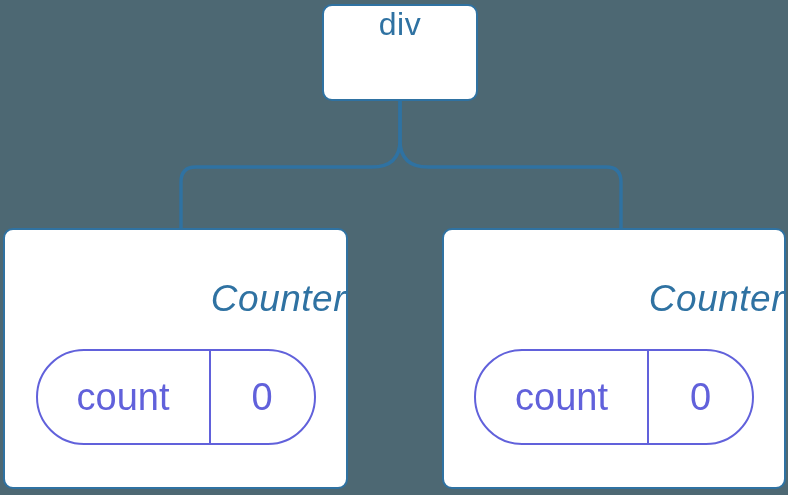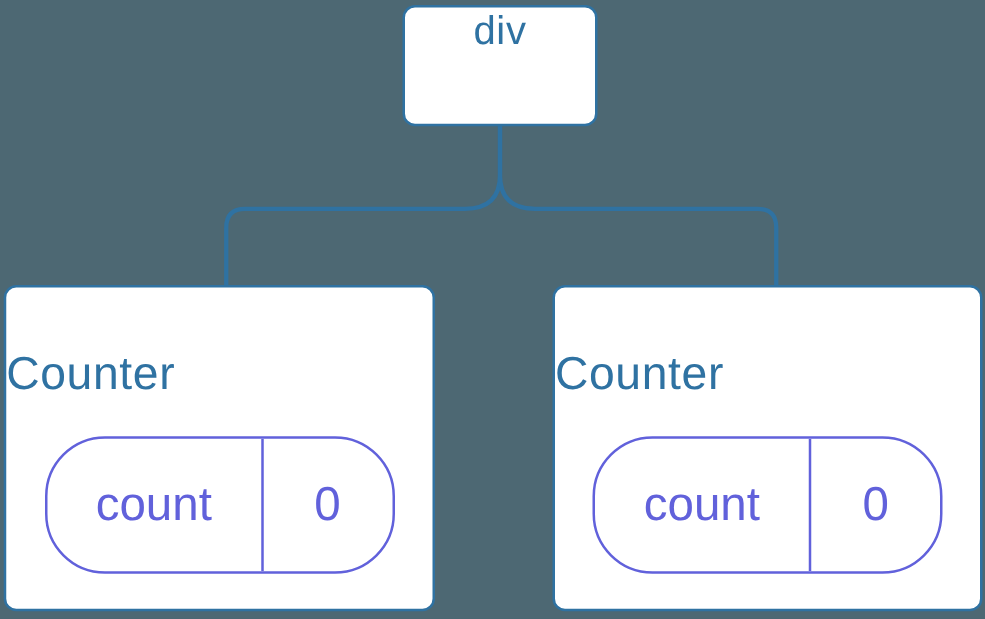--- a/index.html
+++ b/index.html
@@ -57,32 +57,33 @@
     border: 2.5px solid var(--node-blue);
     border-radius: 10px;
   }
   .card.left  { left: 3px;   width: 345px; }
   .card.right { left: 442px; width: 344px; }
   .card-title {
     position: absolute;
     left: 0; right: 0;
     top: 48px;
     line-height: 41px;
-    text-align: left;
+    text-align: right;
     color: var(--node-blue);
     font-size: 37px;
     font-weight: 500;
     letter-spacing: 0.5px;
+    font-style: italic;
   }
   .state-pill {
     position: absolute;
     top: 119px;
     left: 50%;
     transform: translateX(-50%);
-    width: 280px; height: 110px;
+    width: 280px; height: 96px;
     border: 2.5px solid var(--state-purple);
     border-radius: 48px;
     display: flex;
     overflow: hidden;
     background: var(--card-bg);
   }
   .state-key, .state-value {
     display: flex;
     align-items: center;
     justify-content: center;

